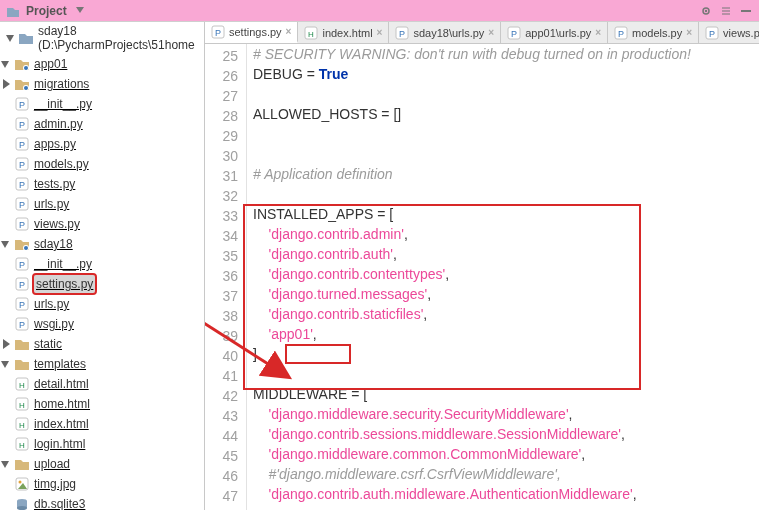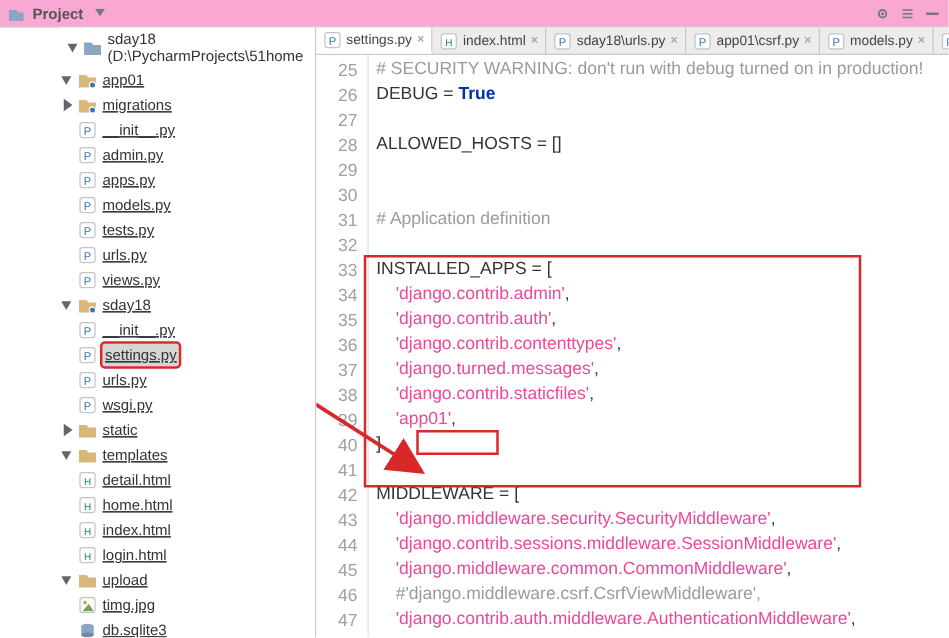--- a/index.html
+++ b/index.html
@@ -4,21 +4,21 @@
 <style>
   * { margin: 0; padding: 0; box-sizing: border-box; font-family: "Segoe UI", Arial, sans-serif; }
   body { width: 759px; height: 510px; background: #fff; overflow: hidden; position: relative; }
 
   
   .proj-header { display: flex; align-items: center; background: #f9a8d4; border-bottom: 1px solid #cfcfcf; height: 22px; font-size: 12px; padding: 0 6px; gap: 6px; color:#555; }
   .proj-header .title { font-weight: 600; }
   .proj-header .spacer { flex: 1; }
   .proj-tool-icon { width:14px; height:14px; display:flex; align-items:center; justify-content:center; color:#777; }
 
-  .columns { display: flex; height: calc(100% - 22px); margin-left: 48px; }
+  .columns { display: flex; height: calc(100% - 22px); }
 
   
   .tree-panel { width: 205px; background: #fff; border-right: 1px solid #c8c8c8; font-size: 12px; overflow: hidden; }
 
   .tree { list-style: none; }
   .tree li { white-space: nowrap; padding: 1px 0 1px 0; line-height: 18px; display: flex; align-items: center; text-decoration: underline; }
   .twisty { display:inline-flex; width:12px; height:12px; margin-right:2px; justify-content:center; align-items:center; color:#666; }
   .twisty svg { display:block; }
   .ico { width:16px; height:16px; margin-right:4px; flex: 0 0 16px; display:inline-flex; align-items:center; justify-content:center; }
   .lbl { color:#333; }
@@ -39,21 +39,21 @@
   .tab-ico { width:14px; height:14px; display:inline-flex; }
 
   .code-area { flex:1; display:flex; font-family:"Courier New", monospace; font-size:14px; overflow:hidden; position:relative; }
   .gutter { width:42px; background:#fff; color:#a0a0a0; text-align:right; padding:2px 8px 2px 2px; border-right:1px solid #e2e2e2; line-height:20px; }
   .gutter div { height:20px; }
   .code { flex:1; padding:2px 0 2px 6px; position:relative; color:#333; }
   .line { height:20px; white-space:pre; }
 
   .tk-str { color:#ec4899; }   
   .tk-kw  { color:#0033aa; font-weight:bold; }
-  .tk-cm  { color:#9b9b9b; }
+  .tk-cm  { color:#9b9b9b; font-style:italic; }
   .tk-sym { color:#333; }
 
   
   .anno-box1 { position:absolute; border:2px solid #d82828; }
   .anno-box-small { position:absolute; border:2px solid #d82828; }
   #arrow { position:absolute; left:0; top:0; pointer-events:none; }
 
   
   svg { display:block; }
 </style>
@@ -401,21 +401,21 @@
           <span>sday18\urls.py</span>
           <span class="close">×</span>
         </div>
         <div class="tab">
           <span class="tab-ico">
             <svg width="14" height="14">
               <rect x="1" y="1" width="12" height="12" rx="2" fill="#fff" stroke="#c4c4c4"></rect>
               <text x="7" y="11" text-anchor="middle" font-size="9" font-family="Arial" fill="#3a76b8">P</text>
             </svg>
           </span>
-          <span>app01\csrf.py</span>
+          <span>app01\urls.py</span>
           <span class="close">×</span>
         </div>
         <div class="tab">
           <span class="tab-ico">
             <svg width="14" height="14">
               <rect x="1" y="1" width="12" height="12" rx="2" fill="#fff" stroke="#c4c4c4"></rect>
               <text x="7" y="11" text-anchor="middle" font-size="9" font-family="Arial" fill="#3a76b8">P</text>
             </svg>
           </span>
           <span>models.py</span>

